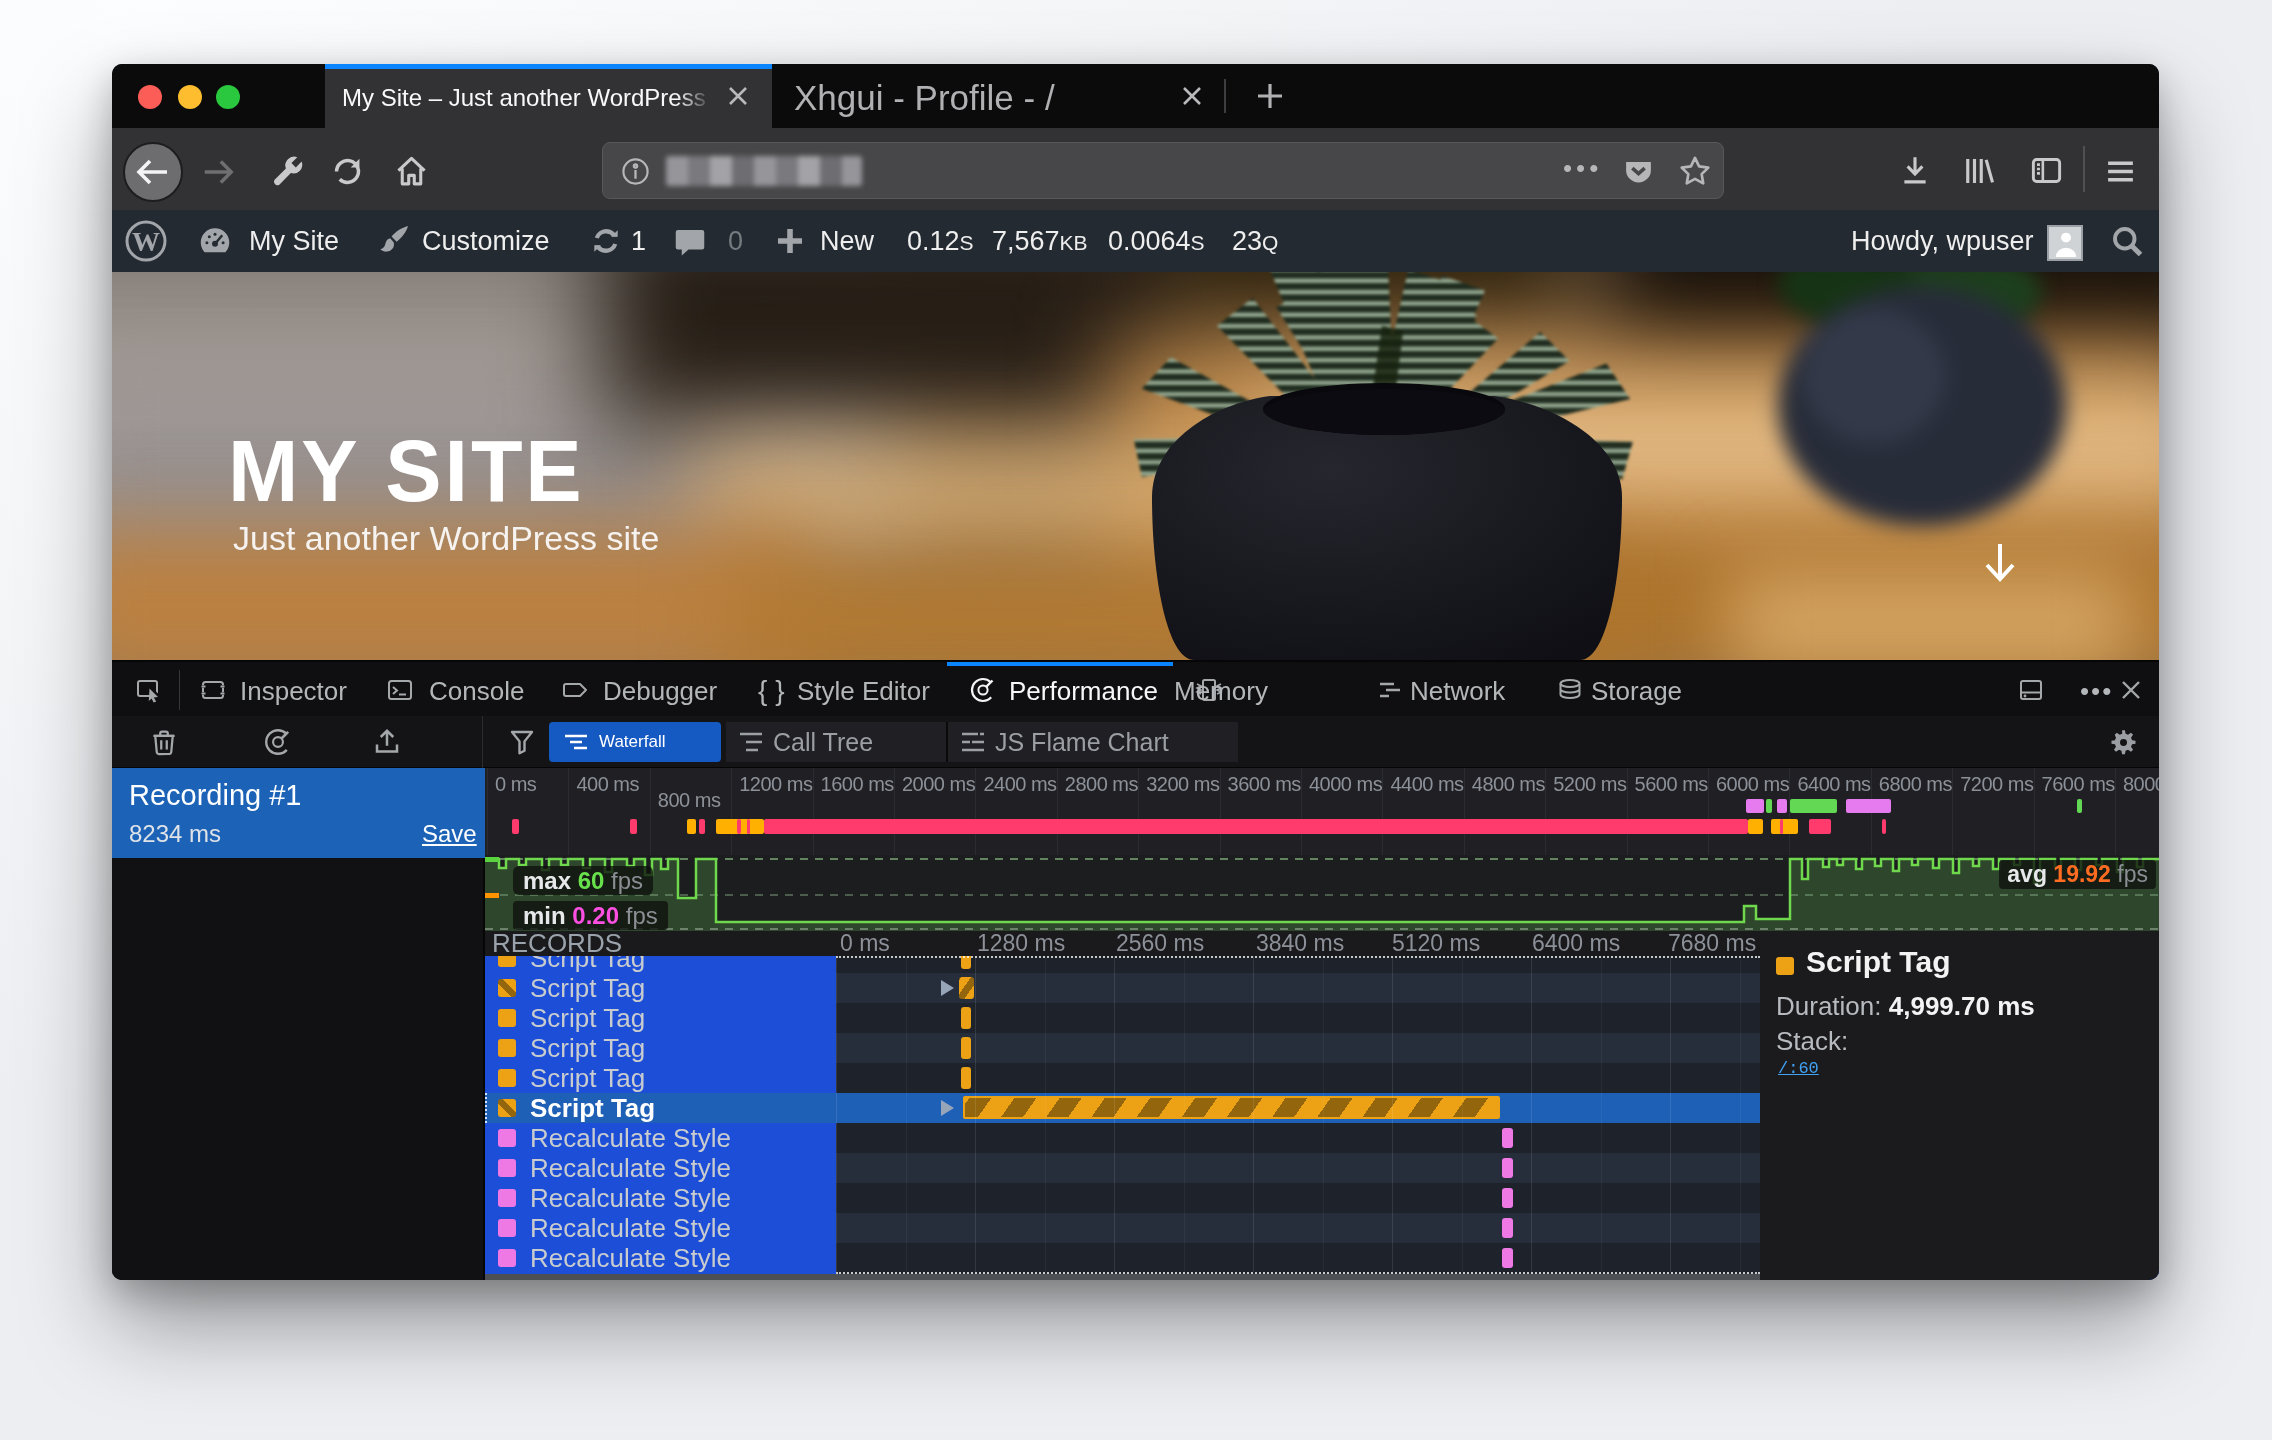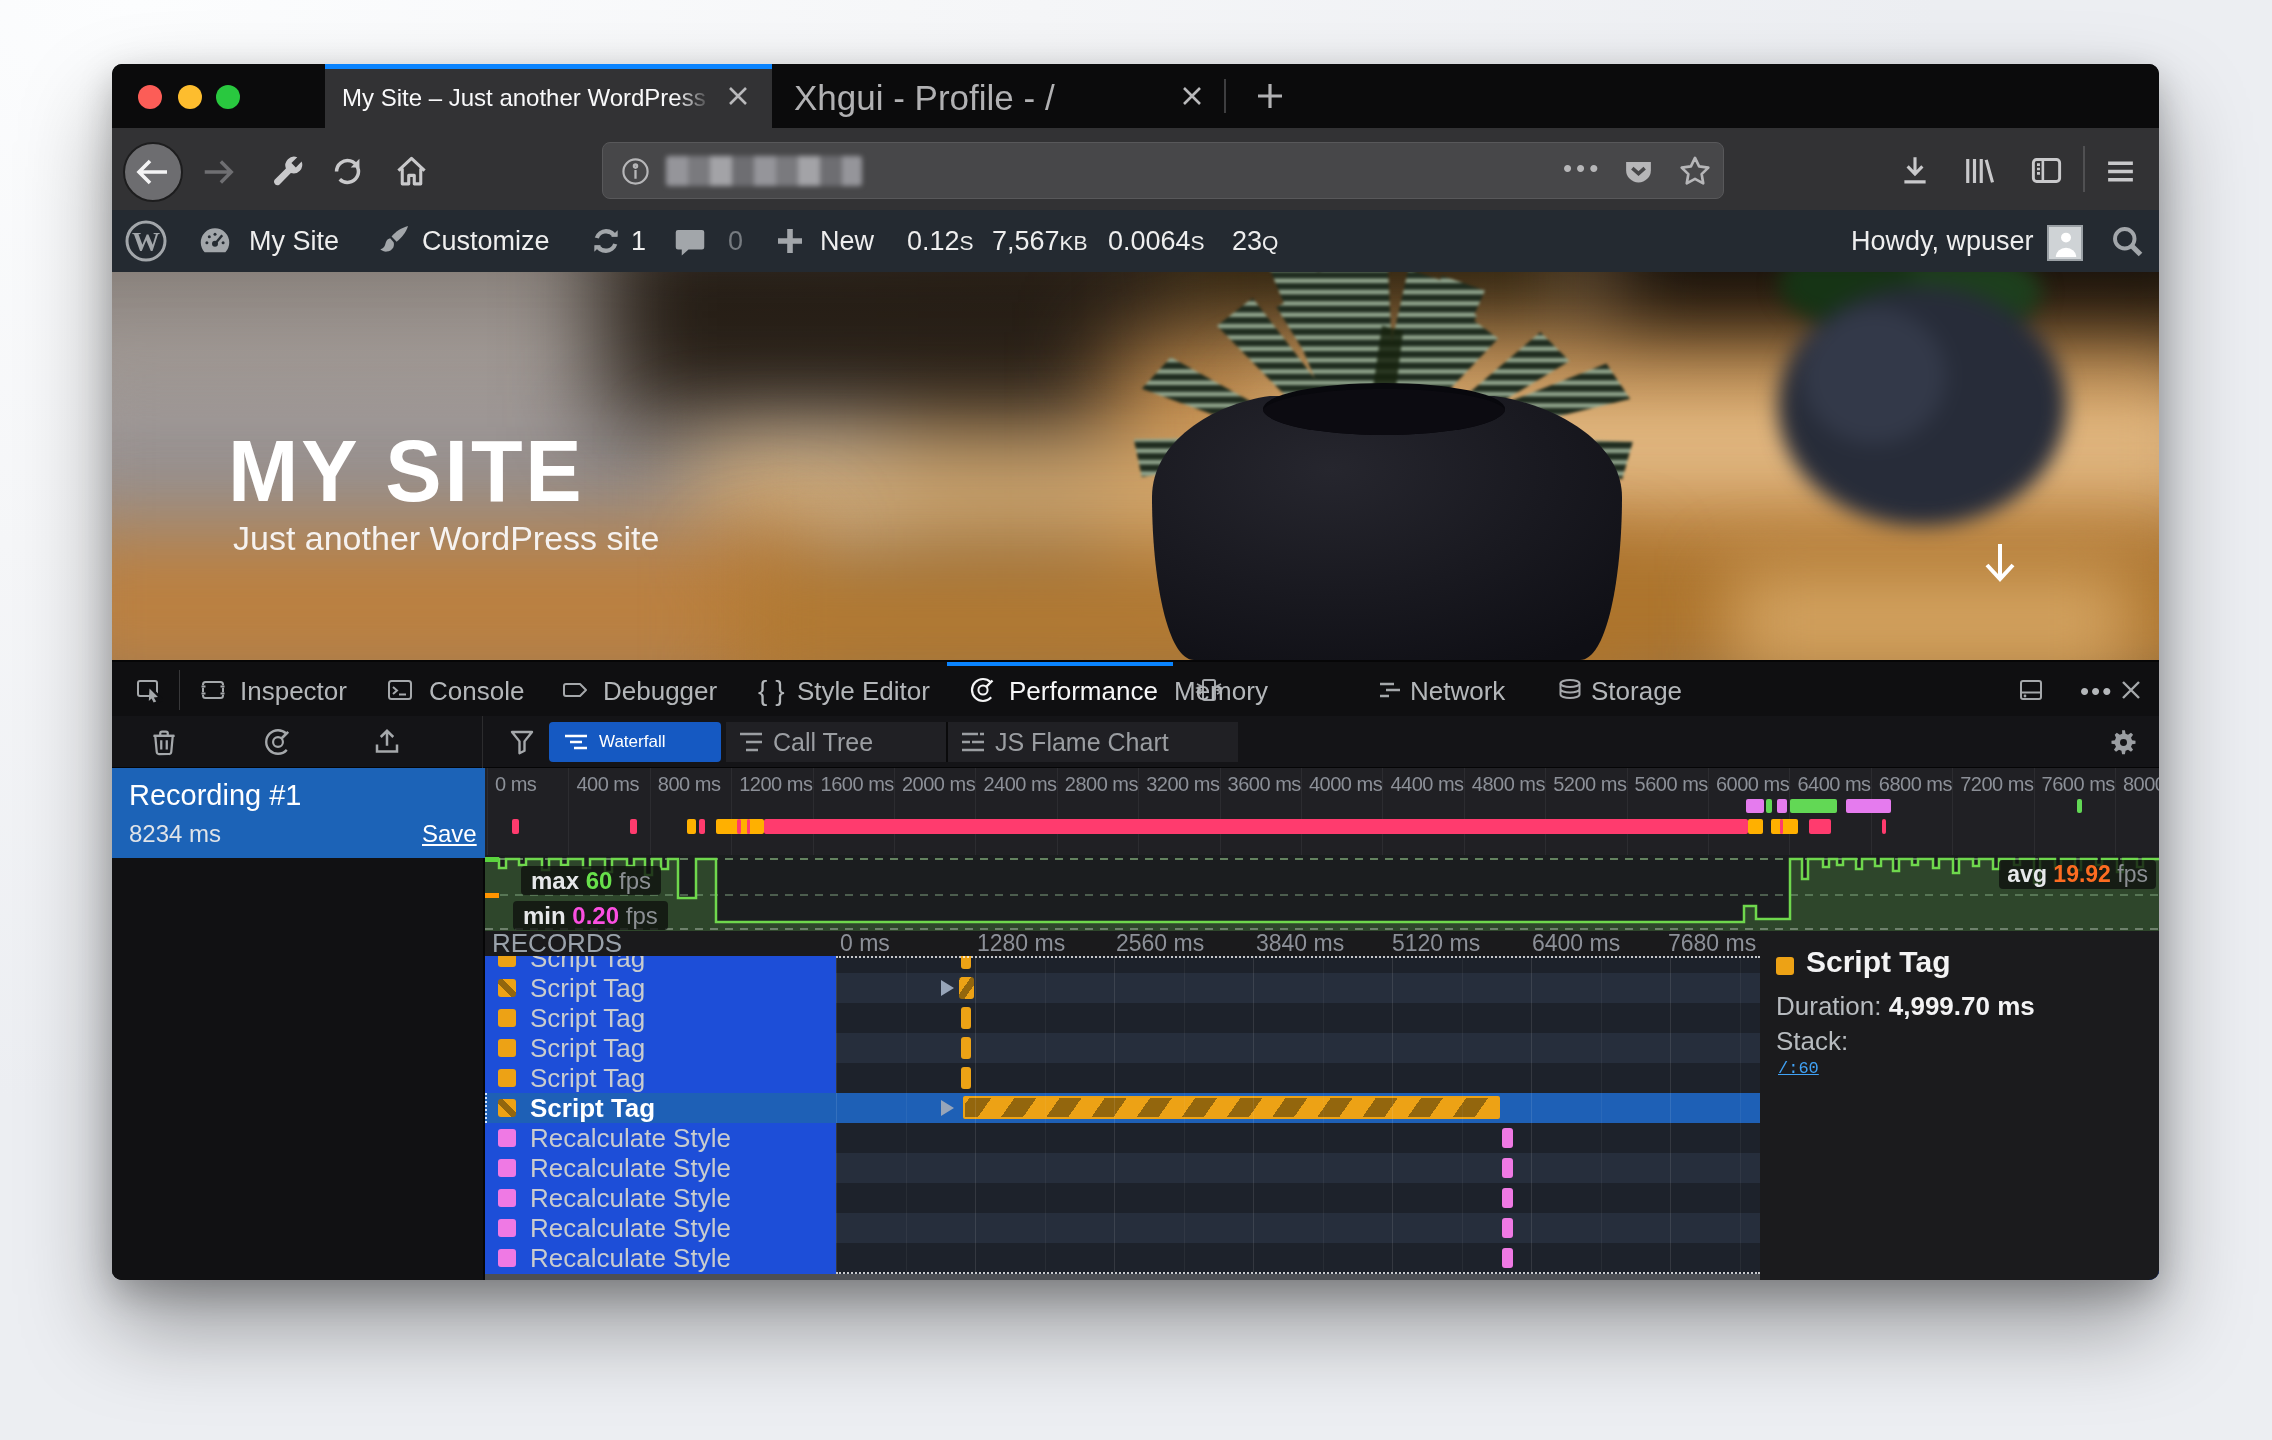--- a/index.html
+++ b/index.html
@@ -360,21 +360,21 @@
         <div style="position:absolute; left:17px; top:52px; font-size:24px; color:#dfe3e8;">8234 ms</div>
         <div style="position:absolute; left:310px; top:52px; font-size:24px; text-decoration:underline;">Save</div>
       </div>
     </div>
     <div id="dmain">
       <div id="ruler">
           <div class="rlab" style="left: 10px;">0 ms</div>
           <div class="tickv" style="left: 2px;"></div>
           <div class="rlab" style="left: 91.4px;">400 ms</div>
           <div class="tickv" style="left: 83.4px;"></div>
-          <div class="rlab" style="left: 172.8px;">800 ms</div>
+          <div class="rlab" style="left: 172.8px; margin-top: 16px;">800 ms</div>
           <div class="tickv" style="left: 164.8px;"></div>
           <div class="rlab" style="left: 254.2px;">1200 ms</div>
           <div class="tickv" style="left: 246.2px;"></div>
           <div class="rlab" style="left: 335.6px;">1600 ms</div>
           <div class="tickv" style="left: 327.6px;"></div>
           <div class="rlab" style="left: 417px;">2000 ms</div>
           <div class="tickv" style="left: 409px;"></div>
           <div class="rlab" style="left: 498.4px;">2400 ms</div>
           <div class="tickv" style="left: 490.4px;"></div>
           <div class="rlab" style="left: 579.8px;">2800 ms</div>
@@ -431,21 +431,21 @@
       <div id="fps">
         <svg id="fpssvg" style="position:absolute; left:0; top:0;" width="1674" height="76" viewBox="0 0 1674 76">
             <path d="M0,4 L14,4 L14,13 L21,13 L21,4 L34,4 L34,10 L41,10 L41,4 L57,4 L57,15 L64,15 L64,4 L76,4 L76,10 L83,10 L83,4 L98,4 L98,13 L105,13 L105,4 L120,4 L120,17 L127,17 L127,4 L142,4 L142,11 L149,11 L149,4 L160,4 L160,20 L167,20 L167,4 L176,4 L176,14 L183,14 L183,4 L193,4 L193,43 L211,43 L211,4 L231,4 L231,67 L1259,67 L1259,51 L1271,51 L1271,64 L1305,64 L1305,4 L1317,4 L1317,24 L1323,24 L1323,4 L1338,4 L1338,12 L1344,12 L1344,4 L1352,4 L1352,10 L1358,10 L1358,4 L1371,4 L1371,14 L1377,14 L1377,4 L1390,4 L1390,11 L1396,11 L1396,4 L1408,4 L1408,16 L1414,16 L1414,4 L1427,4 L1427,10 L1433,10 L1433,4 L1448,4 L1448,13 L1454,13 L1454,4 L1468,4 L1468,18 L1474,18 L1474,4 L1488,4 L1488,11 L1494,11 L1494,4 L1508,4 L1508,14 L1514,14 L1514,4 L1529,4 L1529,10 L1535,10 L1535,4 L1549,4 L1549,28 L1555,28 L1555,4 L1570,4 L1570,12 L1576,12 L1576,4 L1590,4 L1590,15 L1596,15 L1596,4 L1611,4 L1611,10 L1617,10 L1617,4 L1632,4 L1632,17 L1638,17 L1638,4 L1652,4 L1652,12 L1658,12 L1658,4 L1674,4 L1674,76 L0,76 Z" fill="rgba(96,178,76,0.28)"></path>
             <line x1="0" x2="1674" y1="4" y2="4" stroke="rgba(160,215,150,0.55)" stroke-width="2" stroke-dasharray="8 7"></line>
             <line x1="0" x2="1674" y1="40" y2="40" stroke="rgba(150,190,150,0.4)" stroke-width="2" stroke-dasharray="8 7"></line>
             <line x1="0" x2="1674" y1="74" y2="74" stroke="rgba(230,240,230,0.35)" stroke-width="2" stroke-dasharray="8 7"></line>
             <path d="M0,4 L14,4 L14,13 L21,13 L21,4 L34,4 L34,10 L41,10 L41,4 L57,4 L57,15 L64,15 L64,4 L76,4 L76,10 L83,10 L83,4 L98,4 L98,13 L105,13 L105,4 L120,4 L120,17 L127,17 L127,4 L142,4 L142,11 L149,11 L149,4 L160,4 L160,20 L167,20 L167,4 L176,4 L176,14 L183,14 L183,4 L193,4 L193,43 L211,43 L211,4 L231,4 L231,67 L1259,67 L1259,51 L1271,51 L1271,64 L1305,64 L1305,4 L1317,4 L1317,24 L1323,24 L1323,4 L1338,4 L1338,12 L1344,12 L1344,4 L1352,4 L1352,10 L1358,10 L1358,4 L1371,4 L1371,14 L1377,14 L1377,4 L1390,4 L1390,11 L1396,11 L1396,4 L1408,4 L1408,16 L1414,16 L1414,4 L1427,4 L1427,10 L1433,10 L1433,4 L1448,4 L1448,13 L1454,13 L1454,4 L1468,4 L1468,18 L1474,18 L1474,4 L1488,4 L1488,11 L1494,11 L1494,4 L1508,4 L1508,14 L1514,14 L1514,4 L1529,4 L1529,10 L1535,10 L1535,4 L1549,4 L1549,28 L1555,28 L1555,4 L1570,4 L1570,12 L1576,12 L1576,4 L1590,4 L1590,15 L1596,15 L1596,4 L1611,4 L1611,10 L1617,10 L1617,4 L1632,4 L1632,17 L1638,17 L1638,4 L1652,4 L1652,12 L1658,12 L1658,4 L1674,4" stroke="#6fd84d" stroke-width="2.5" fill="none"></path>
             <rect x="0" y="2" width="14" height="5" fill="#5ad43e"></rect>
             <rect x="0" y="38" width="14" height="5" fill="#ff9400"></rect>
           </svg>
-        <div class="fpslab" style="left:36px; top:11px;">max <span style="color:#68e04b;">60</span><span class="u"> fps</span></div>
+        <div class="fpslab" style="left:28px; top:11px;border-radius:6px;">max <span style="color:#68e04b;">60</span><span class="u"> fps</span></div>
         <div class="fpslab" style="left:28px; top:46px;">min <span style="color:#fb4fe1;">0.20</span><span class="u"> fps</span></div>
         <div class="fpslab" style="right:3px; top:5px; font-size:23px; padding:0 8px;">avg <span style="color:#fd6c21;">19.92</span><span class="u"> fps</span></div>
       </div>
       <div id="rows">
           <div class="row" style="top: 175px;">
             <div class="wfstripe" style="top: 0px; background: rgb(29, 34, 43);"></div>
             <div class="sw" style="background: rgb(237, 162, 21);"></div>
             <div class="lbl">Script Tag</div>
             <div class="obar" style="left: 476px;"></div>
           </div>

